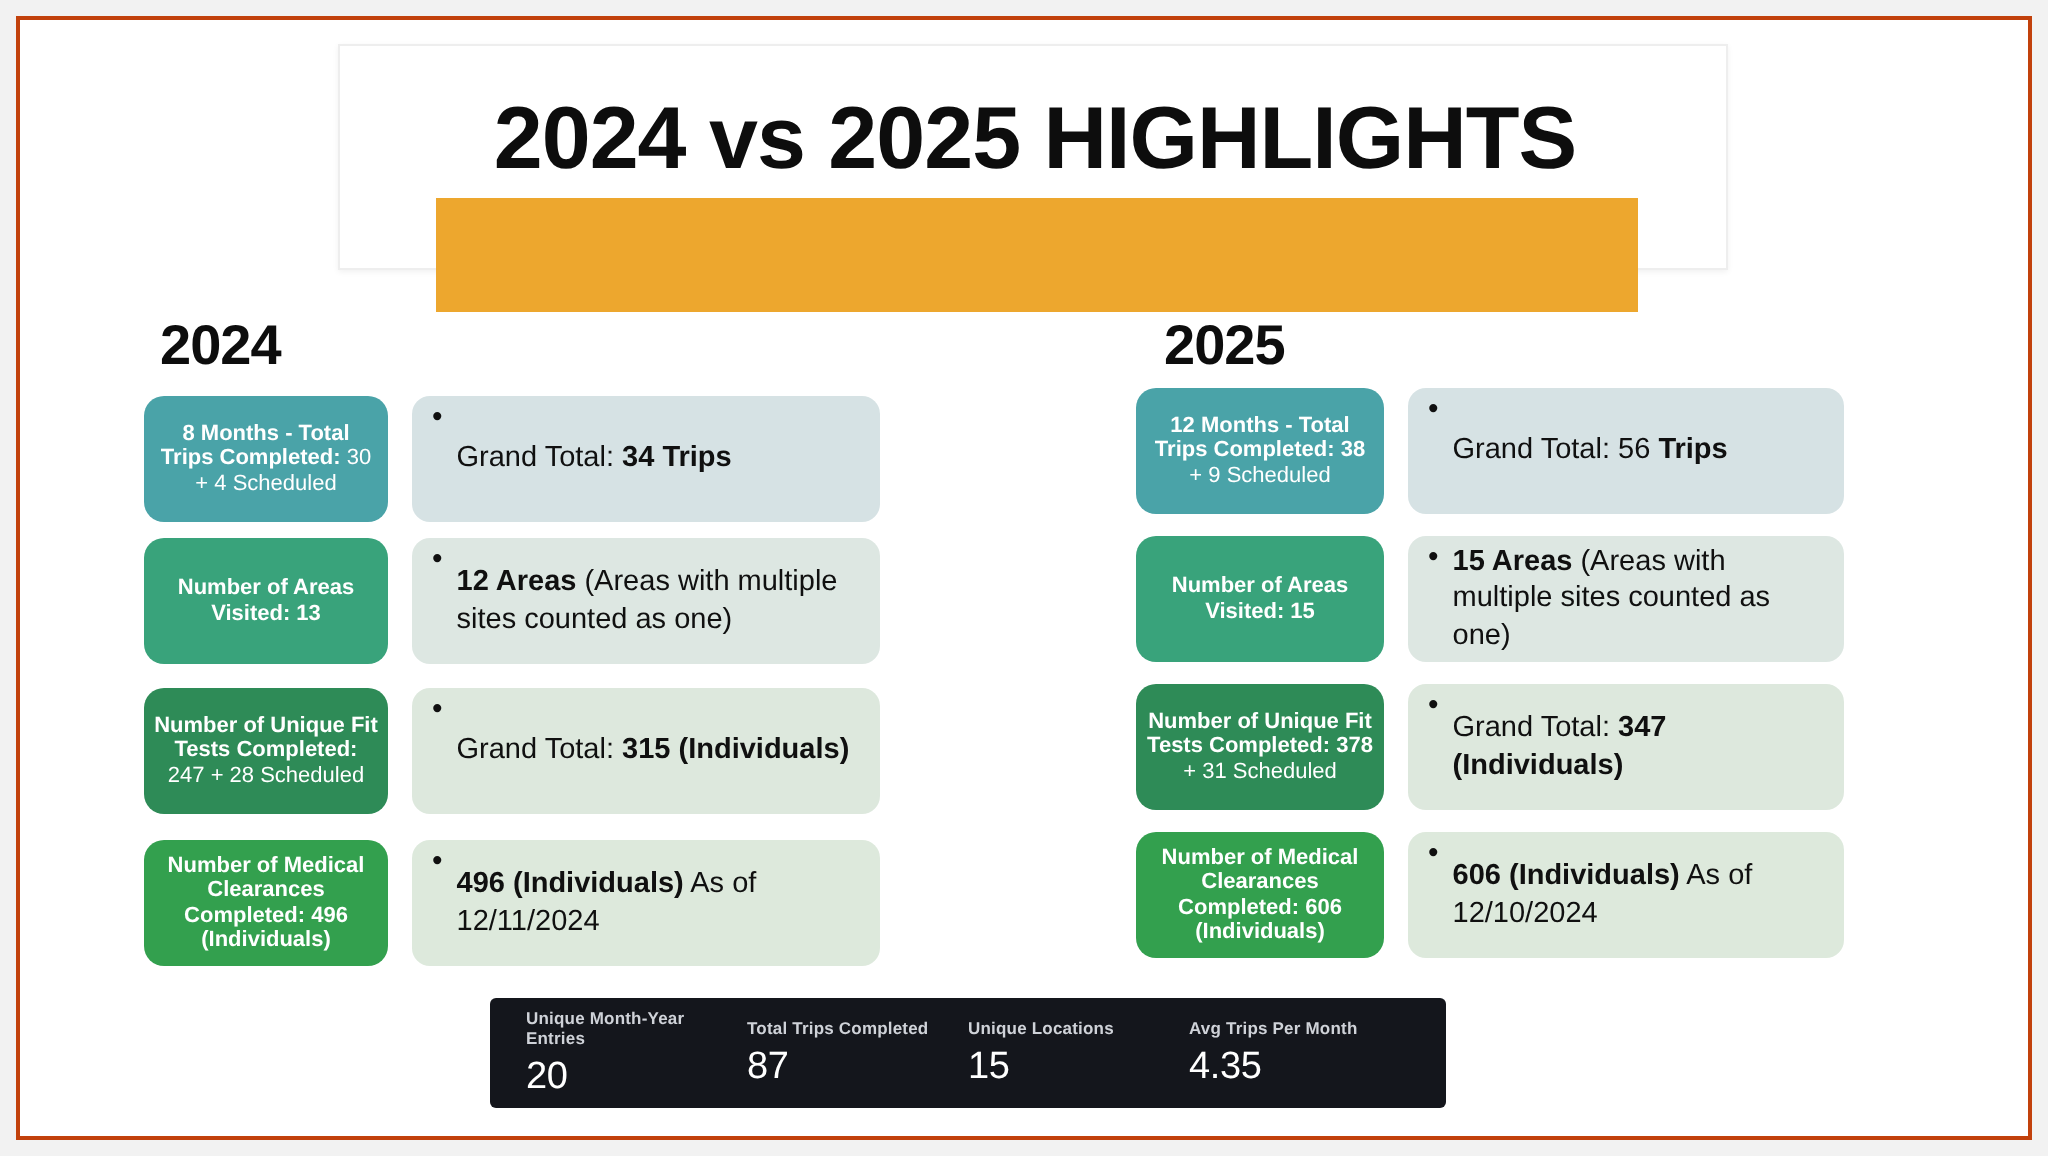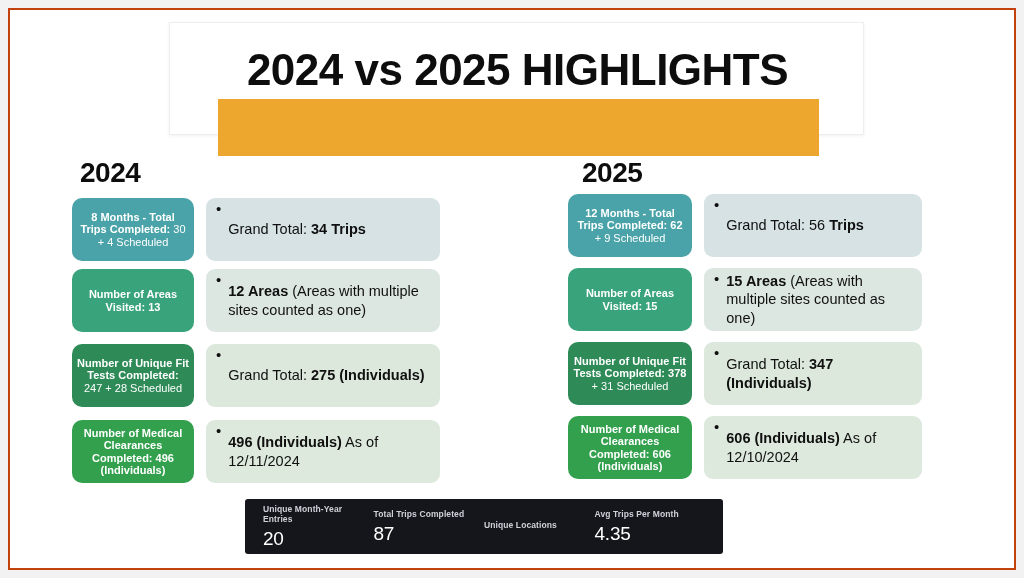--- a/index.html
+++ b/index.html
@@ -219,37 +219,37 @@
       <span class="ptext"><span></span><b>12 Areas</b><span> (Areas with multiple sites counted as one)</span></span>
     </div>
   </div>
 
   <div class="row col-2024 r3">
     <div class="chip chip-green2">
       <span><span class="lbl">Number of Unique Fit Tests Completed:</span> <span class="val">247 + 28 Scheduled</span></span>
     </div>
     <div class="panel panel-green2">
       <span class="bullet">•</span>
-      <span class="ptext"><span>Grand Total: </span><b>275 (Individuals)</b><span></span></span>
+      <span class="ptext"><span>Grand Total: </span><b>315 (Individuals)</b><span></span></span>
     </div>
   </div>
 
   <div class="row col-2024 r4">
     <div class="chip chip-green3">
       <span><span class="lbl">Number of Medical Clearances Completed: 496 (Individuals)</span><span class="val"></span></span>
     </div>
     <div class="panel panel-green3">
       <span class="bullet">•</span>
       <span class="ptext"><span></span><b>496 (Individuals)</b><span> As of 12/11/2024</span></span>
     </div>
   </div>
 
   <div class="row col-2025 r1">
     <div class="chip chip-teal">
-      <span><span class="lbl">12 Months - Total Trips Completed: 62</span><span class="val"> + 9 Scheduled</span></span>
+      <span><span class="lbl">12 Months - Total Trips Completed: 38</span><span class="val"> + 9 Scheduled</span></span>
     </div>
     <div class="panel panel-teal">
       <span class="bullet">•</span>
       <span class="ptext"><span>Grand Total: 56 </span><b>Trips</b><span></span></span>
     </div>
   </div>
 
   <div class="row col-2025 r2">
     <div class="chip chip-green1">
       <span><span class="lbl">Number of Areas Visited: 15</span><span class="val"></span></span>
@@ -284,20 +284,21 @@
     <div class="stat">
       <div class="stat-label">Unique Month-Year Entries</div>
       <div class="stat-value">20</div>
     </div>
     <div class="stat">
       <div class="stat-label">Total Trips Completed</div>
       <div class="stat-value">87</div>
     </div>
     <div class="stat">
       <div class="stat-label">Unique Locations</div>
+      <div class="stat-value">15</div>
     </div>
     <div class="stat">
       <div class="stat-label">Avg Trips Per Month</div>
       <div class="stat-value">4.35</div>
     </div>
   </div>
 
 </div>
 
 </body></html>

